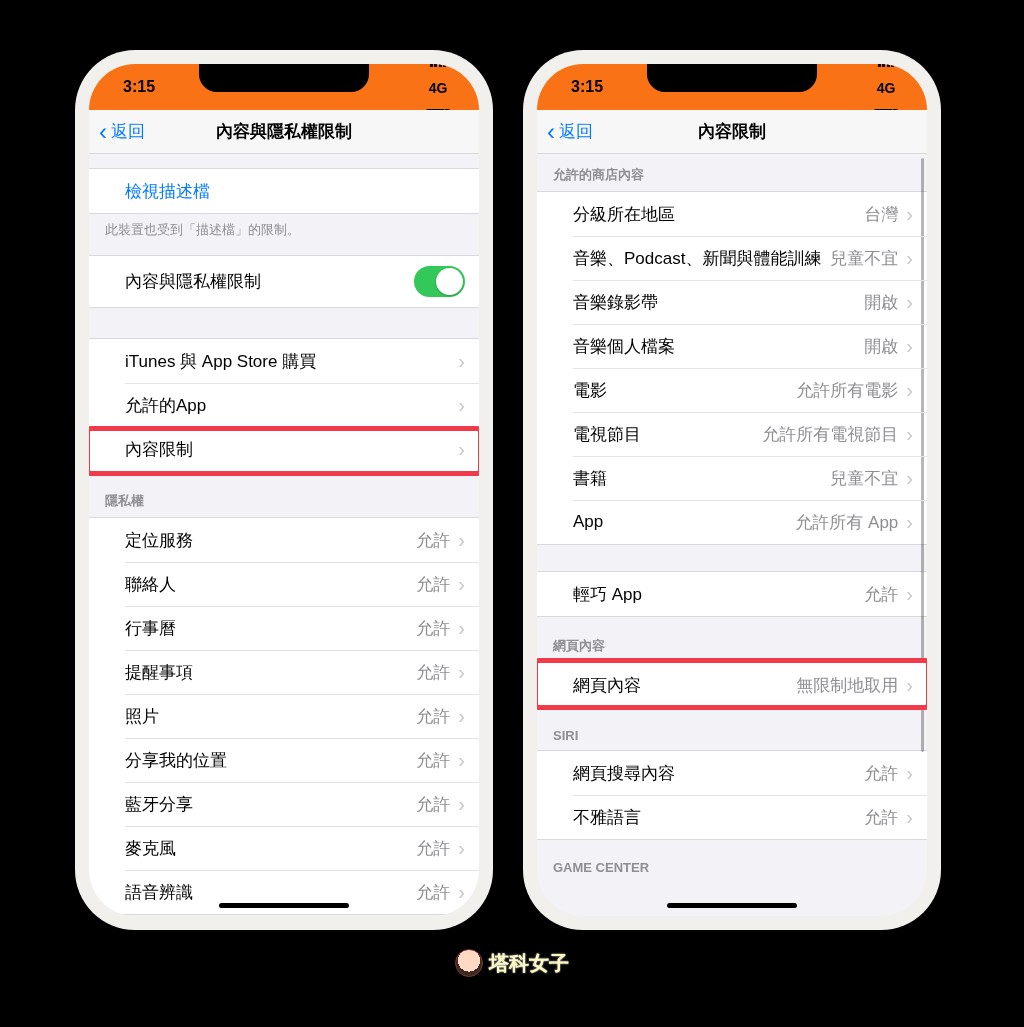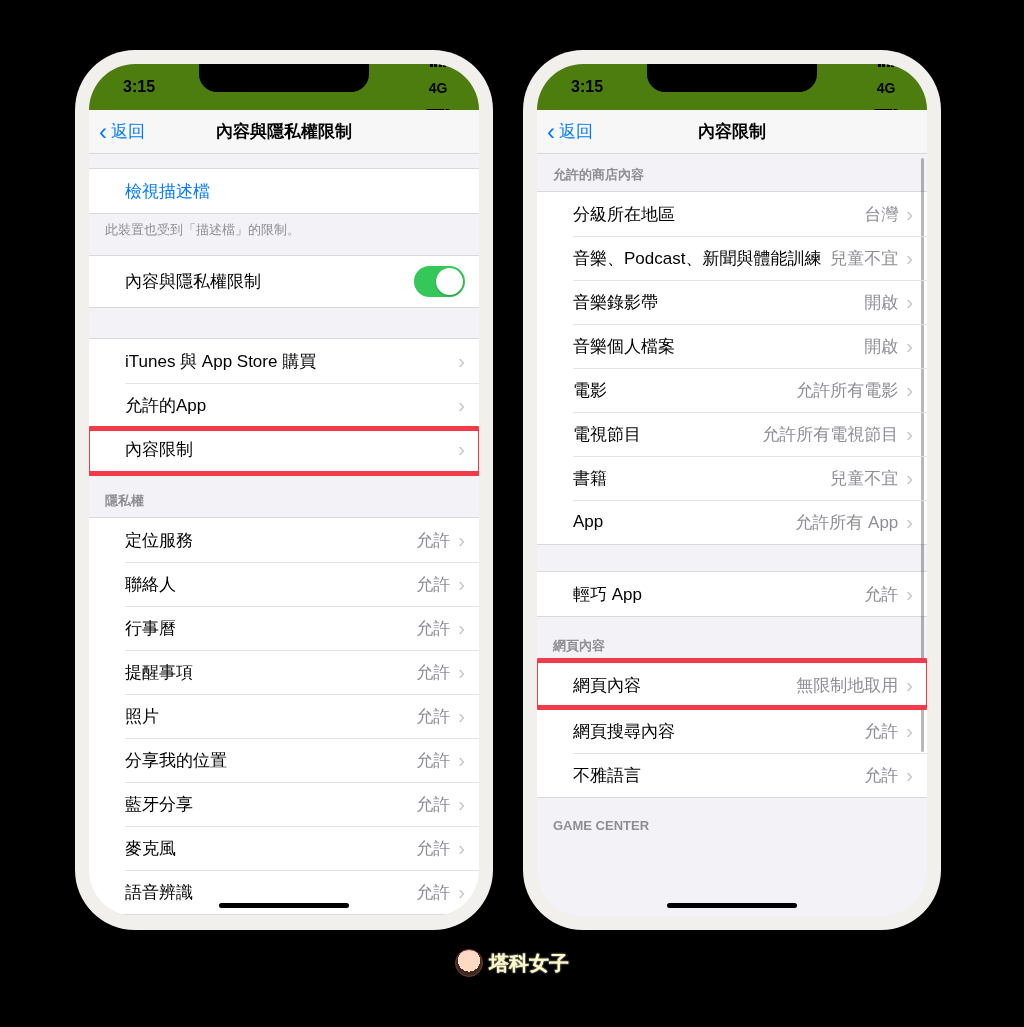--- a/index.html
+++ b/index.html
@@ -47,21 +47,21 @@
     z-index: 5;
   }
   .statusbar {
     height: 46px;
     display: flex;
     justify-content: space-between;
     align-items: center;
     padding: 0 28px 0 34px;
     font-weight: 600;
     font-size: 16px;
-    background: #4d7c0f;
+    background: #f97316;
     position: relative;
   }
   .statusbar .right {
     display: flex;
     align-items: center;
     gap: 13px;
     font-size: 14px;
     font-weight: 600;
     flex-direction: column;
   }
@@ -441,20 +441,21 @@
           <div class="row">
             <span class="label">網頁內容</span>
             <span class="value">
                 <span>無限制地取用</span>
                 <span class="chevron">›</span>
               </span>
           </div>
           <div class="highlight" style="left:-4px; right:-4px; top:-5px; height:52px;"></div>
         </div>
 
+        <div class="group-header">SIRI</div>
         <div class="group">
           <div class="row">
             <span class="label">網頁搜尋內容</span>
             <span class="value">
                 <span>允許</span>
                 <span class="chevron">›</span>
               </span>
           </div>
           <div class="row">
             <span class="label">不雅語言</span>

